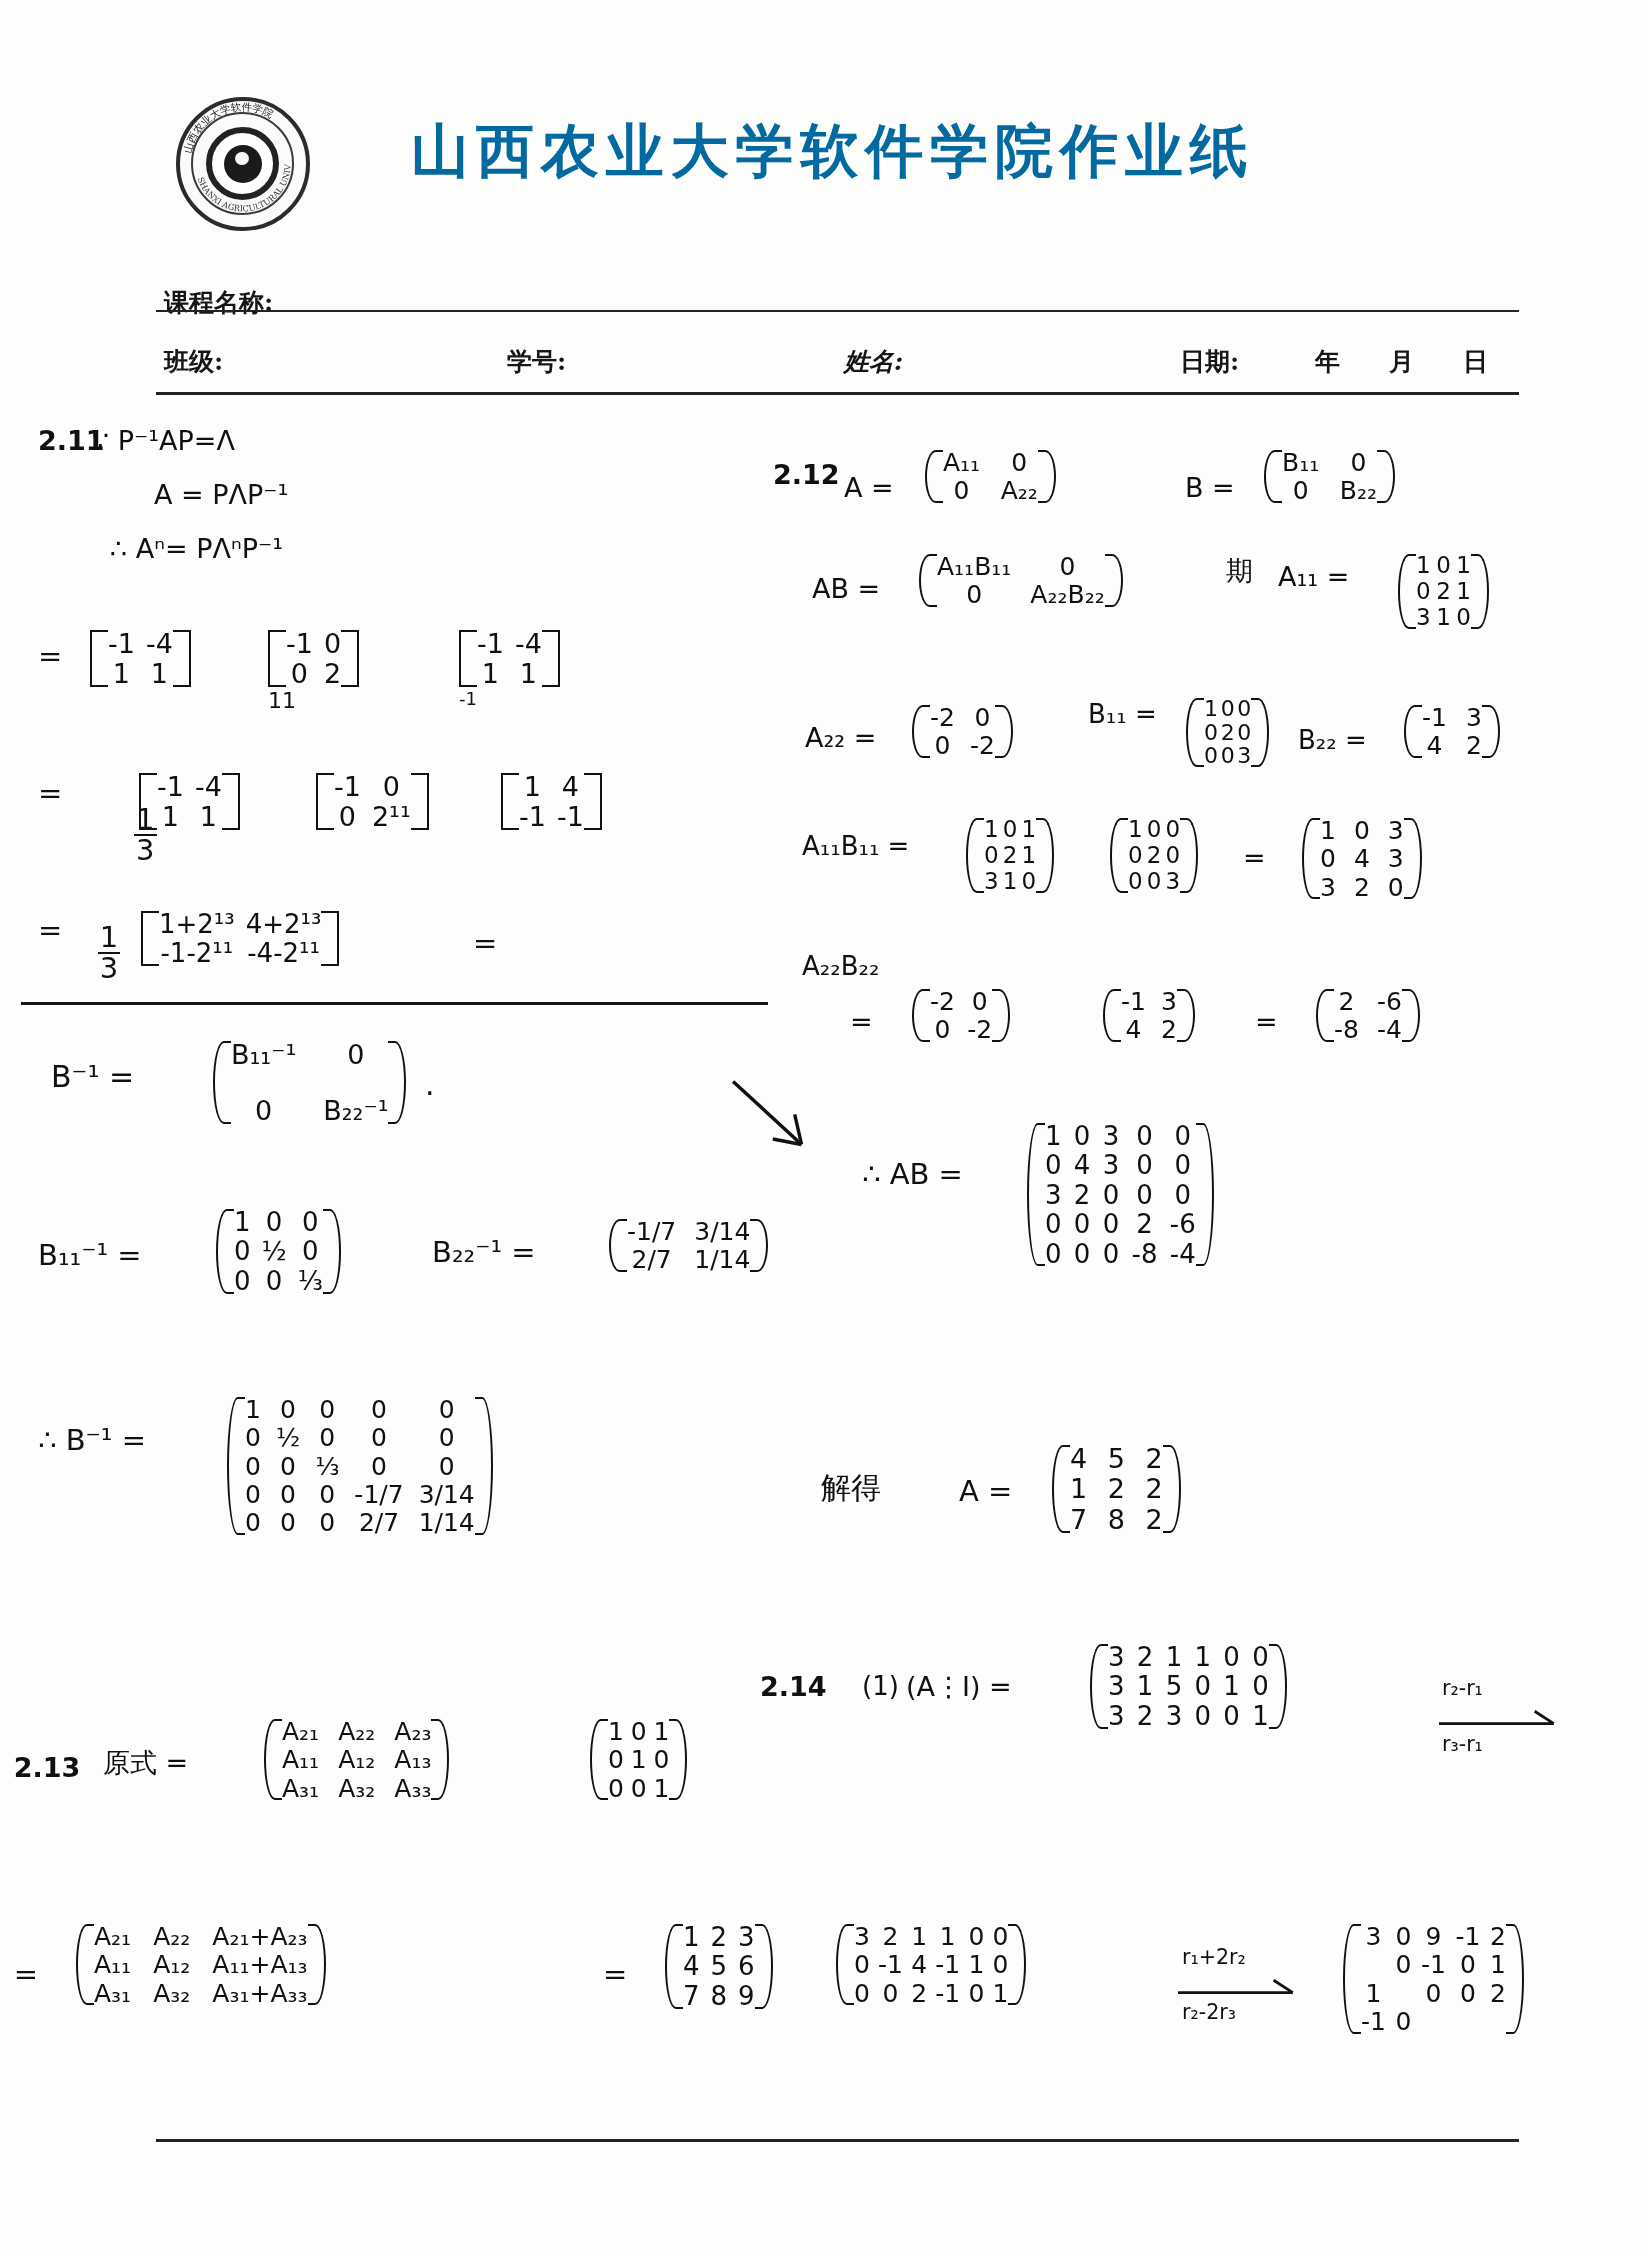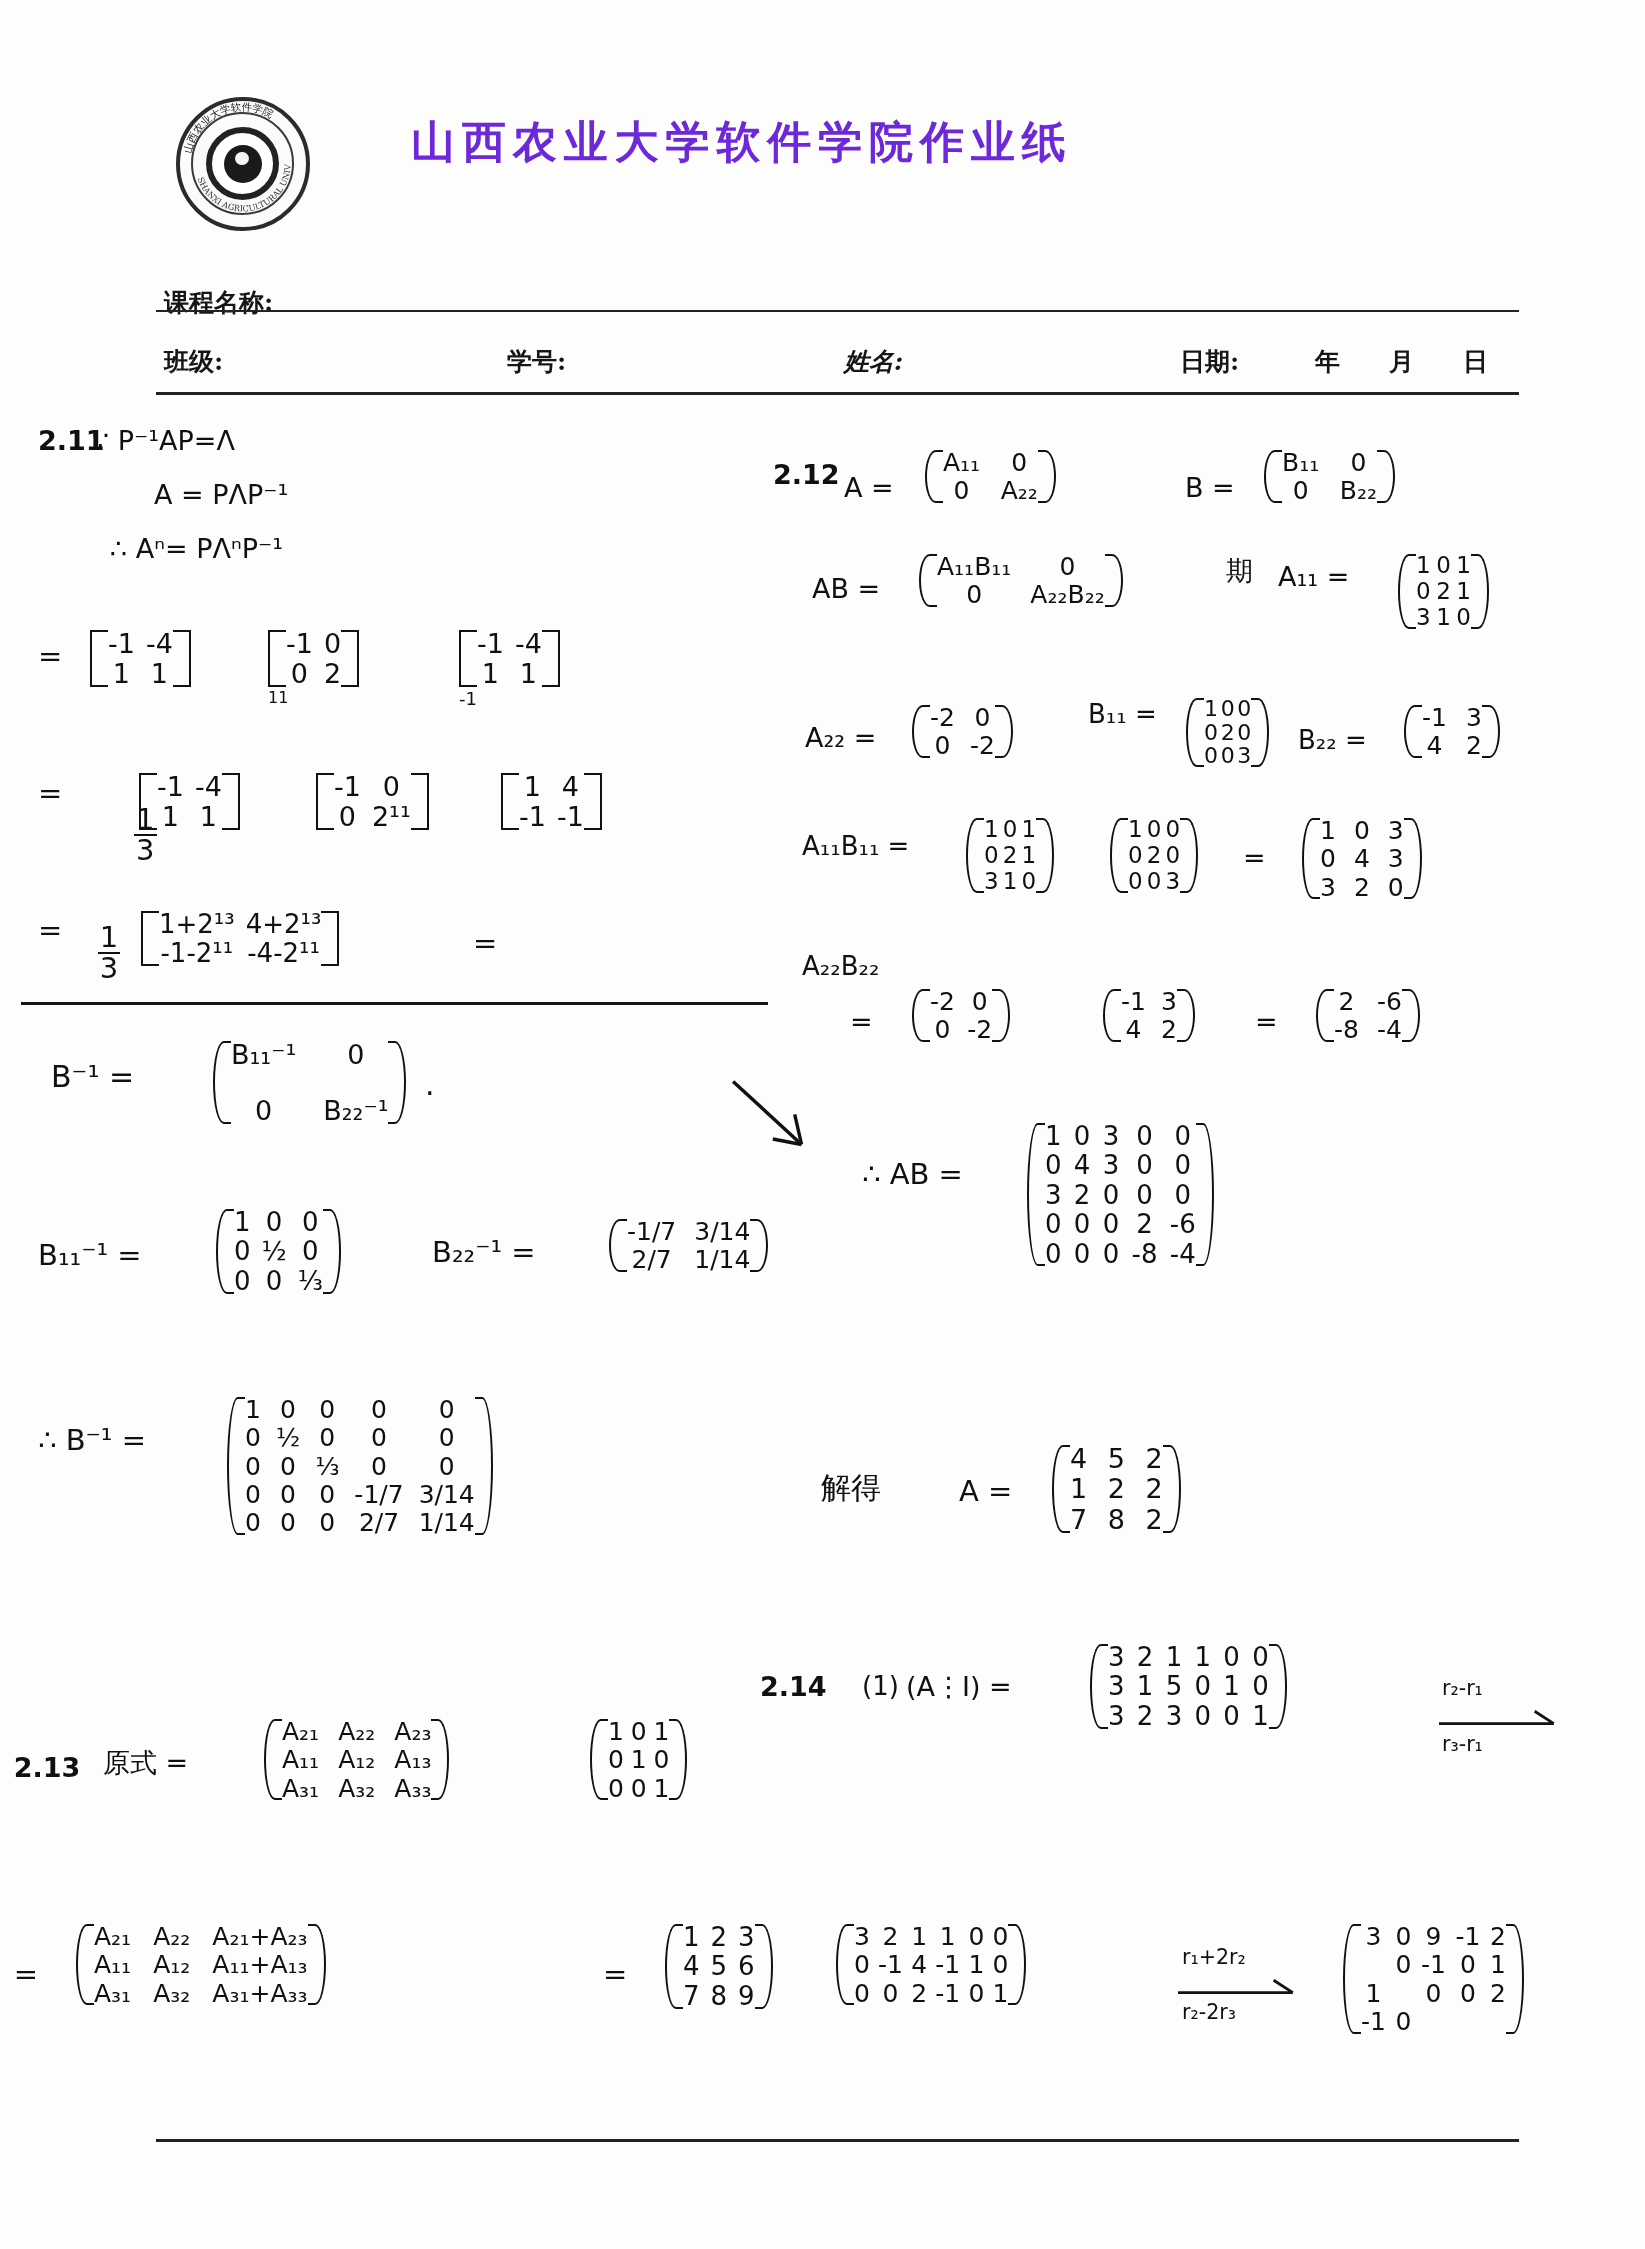--- a/index.html
+++ b/index.html
@@ -79,23 +79,23 @@
     width: 134px; height: 134px;
     font-size: 9px;
     color: #2c2c2c;
   }
   .school-title {
     position: absolute;
     left: 411px;
     top: 38px;
     font-family: "DejaVu Serif", serif;
     font-weight: bold;
-    font-size: 44px;
+    font-size: 58px;
     letter-spacing: 6.9px;
-    color: #6d28d9;
+    color: #0369a1;
     white-space: nowrap;
   }
   
   .meta {
     position: absolute;
     left: 0; top: 260px;
     width: 1616px; height: 137px;
     font-family: "DejaVu Serif", serif;
     color: #161616;
   }
@@ -240,21 +240,21 @@
     <div class="hw" style="left:38px; top:641px; font-size:29px;">=</div>
     <div class="hw" style="left:69px; top:617px;">
       <span class="wrap"><span class="par-l brk-l"></span>
         <span class="mx" style="grid-template-columns:auto auto; font-size:27px;" id="L-m1"><span>-1</span><span>-4</span><span>1</span><span>1</span></span>
       <span class="par-r brk-r"></span></span>
     </div>
     <div class="hw" style="left:247px; top:617px;">
       <span class="wrap"><span class="par-l brk-l"></span>
         <span class="mx" style="grid-template-columns:auto auto; font-size:27px;" id="L-m2"><span>-1</span><span>0</span><span>0</span><span>2</span></span>
       <span class="par-r brk-r"></span></span>
-      <span class="sup" style="font-size:16px;">11</span>
+      <span class="sup" style="font-size:22px;">11</span>
     </div>
     <div class="hw" style="left:438px; top:617px;">
       <span class="wrap"><span class="par-l brk-l"></span>
         <span class="mx" style="grid-template-columns:auto auto; font-size:27px;" id="L-m3"><span>-1</span><span>-4</span><span>1</span><span>1</span></span>
       <span class="par-r brk-r"></span></span>
       <span class="sup" style="font-size:18px;">-1</span>
     </div>
 
     <div class="hw" style="left:38px; top:778px; font-size:29px;">=</div>
     <div class="hw" style="left:74px; top:773px; font-size:30px;">

